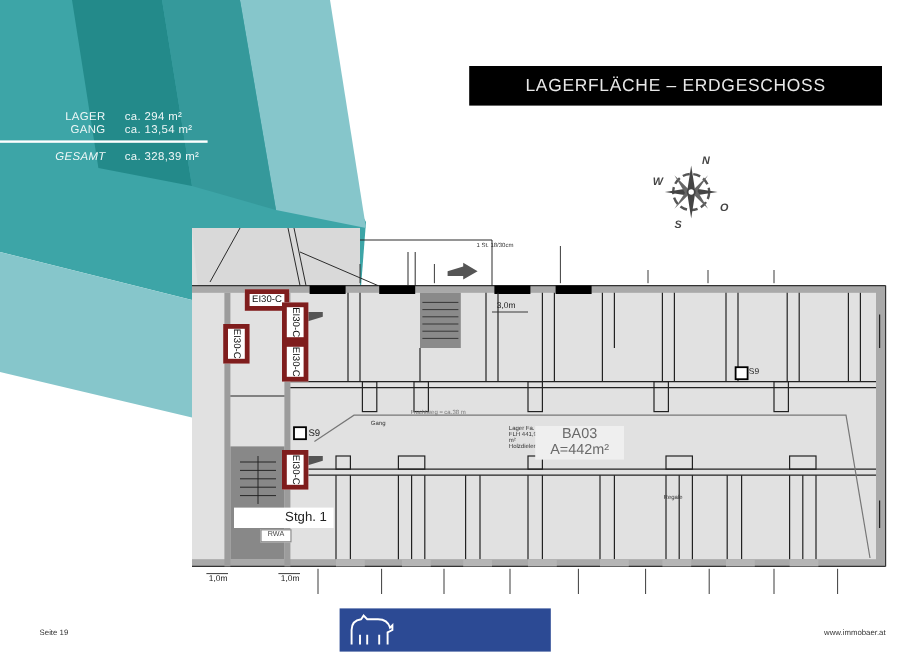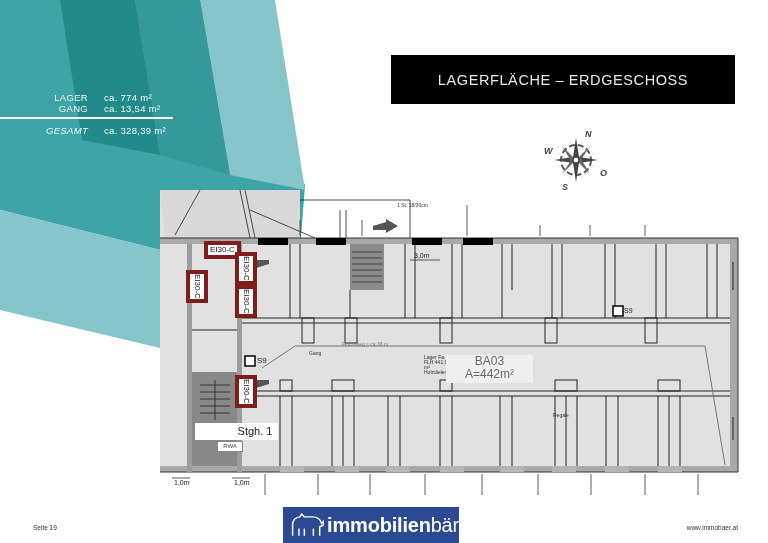--- a/index.html
+++ b/index.html
@@ -3,25 +3,25 @@
 <meta charset="utf-8">
 <style>
   html,body{margin:0;padding:0;}
   body{width:768px;height:543px;position:relative;overflow:hidden;background:#ffffff;font-family:"Liberation Sans",sans-serif;}
   #deco{position:absolute;left:0;top:0;width:768px;height:543px;}
   .area-table{position:absolute;left:0;top:92px;width:175px;color:#eef7f7;font-size:9.5px;letter-spacing:0.3px;}
   .area-row{position:absolute;white-space:nowrap;}
   .lbl{position:absolute;right:0;text-align:right;}
   .val{position:absolute;left:0;}
   .rule{position:absolute;left:0;top:117px;width:173px;height:2px;background:#ffffff;}
-  .title-box{position:absolute;left:391px;top:55px;width:344px;height:49px;background:#000000;color:#e8e8e8;font-size:14.5px;letter-spacing:0.6px;display:flex;align-items:center;justify-content:center;}
+  .title-box{position:absolute;left:391px;top:55px;width:344px;height:33px;background:#000000;color:#e8e8e8;font-size:14.5px;letter-spacing:0.6px;display:flex;align-items:center;justify-content:center;}
   #plan{position:absolute;left:160px;top:186px;width:600px;height:320px;}
   .tag{position:absolute;background:#fff;border:4px solid #7f1d1d;font-size:8px;line-height:10px;padding:0 2px;color:#111;}
   .small{position:absolute;font-size:5px;color:#333;white-space:nowrap;}
-  .ba03{position:absolute;left:446px;top:355px;width:87px;height:28px;background:#efefef;color:#6a6a6a;font-size:12px;line-height:13px;text-align:center;}
+  .ba03{position:absolute;left:446px;top:355px;width:74px;height:28px;background:#efefef;color:#6a6a6a;font-size:12px;line-height:13px;text-align:center;}
   .stgh{position:absolute;left:195px;top:423px;width:46px;height:17px;background:#fff;color:#222;font-size:11px;line-height:17px;text-align:center;padding-left:37px;}
   .rwa{position:absolute;left:217px;top:441px;width:24px;height:9px;background:#fff;border:1px solid #888;color:#444;font-size:6px;line-height:9px;text-align:center;}
   .dim{position:absolute;font-size:7px;color:#222;}
   .footer-left{position:absolute;left:33px;top:524px;font-size:6.5px;color:#333;}
   .footer-right{position:absolute;right:30px;top:524px;font-size:6.5px;color:#333;}
   .logo{position:absolute;left:283px;top:507px;width:176px;height:36px;background:#2c4a94;display:flex;align-items:center;}
   .logo-text{color:#fff;font-size:20px;font-weight:bold;letter-spacing:-0.2px;margin-left:2px;}
   .logo-text .thin{font-weight:normal;}
   .compass{position:absolute;left:540px;top:128px;width:70px;height:64px;}
 </style>
@@ -32,21 +32,21 @@
   <polygon points="0,0 200,0 305,185 300,250 160,250 0,210" fill="#3da5a7"></polygon>
   <polygon points="0,210 160,250 160,348 0,310" fill="#86c6cb"></polygon>
   <polygon points="200,0 275,0 305,190 230,175" fill="#86c6cb"></polygon>
   <polygon points="60,0 135,0 160,155 82,140" fill="#238a8a"></polygon>
   <polygon points="135,0 200,0 230,175 160,155" fill="#35999b"></polygon>
 </svg>
 
 <div class="area-table">
   <div class="area-row" style="top:0;width:175px;">
     <span class="lbl" style="right:87px;margin-left:48px;">LAGER</span>
-    <span class="val" style="left:104px;">ca. 774 m²</span>
+    <span class="val" style="left:104px;">ca. 294 m²</span>
   </div>
   <div class="area-row" style="top:11px;width:175px;">
     <span class="lbl" style="right:87px;">GANG</span>
     <span class="val" style="left:104px;">ca. 13,54 m²</span>
   </div>
   <div class="area-row" style="top:33px;width:175px;">
     <span class="lbl" style="right:87px;font-style:italic;">GESAMT</span>
     <span class="val" style="left:104px;">ca. 328,39 m²</span>
   </div>
 </div>
@@ -251,15 +251,14 @@
 <div class="rwa">RWA</div>
 
 <div class="footer-left">Seite 19</div>
 <div class="logo">
   <svg width="40" height="28" viewBox="0 0 40 28" style="margin-left:6px;">
     <path d="M4,26 L4,14 Q4,6 12,5 L14,2 L17,5 L26,5 Q34,5 36,12 L38,10 L38,14 L34,16 L34,26" fill="none" stroke="#fff" stroke-width="1.6"></path>
     <line x1="11" y1="18" x2="11" y2="26" stroke="#fff" stroke-width="1.6"></line>
     <line x1="17" y1="18" x2="17" y2="26" stroke="#fff" stroke-width="1.6"></line>
     <line x1="27" y1="18" x2="27" y2="26" stroke="#fff" stroke-width="1.6"></line>
   </svg>
-  <span class="logo-text"><span>immobilien</span><span class="thin">bär</span></span>
 </div>
 <div class="footer-right">www.immobaer.at</div>
 
 </body></html>

